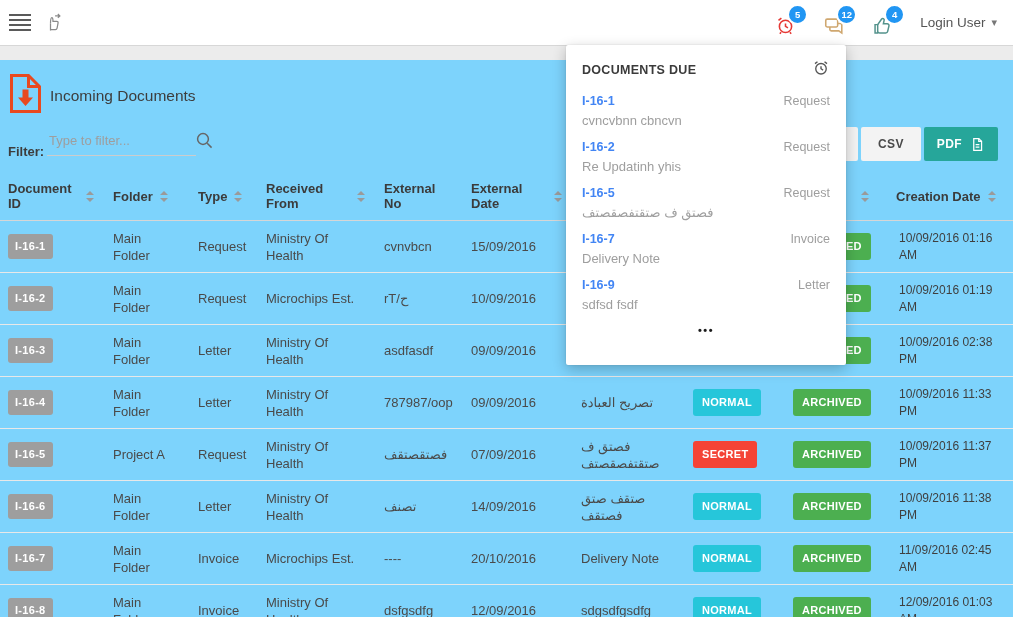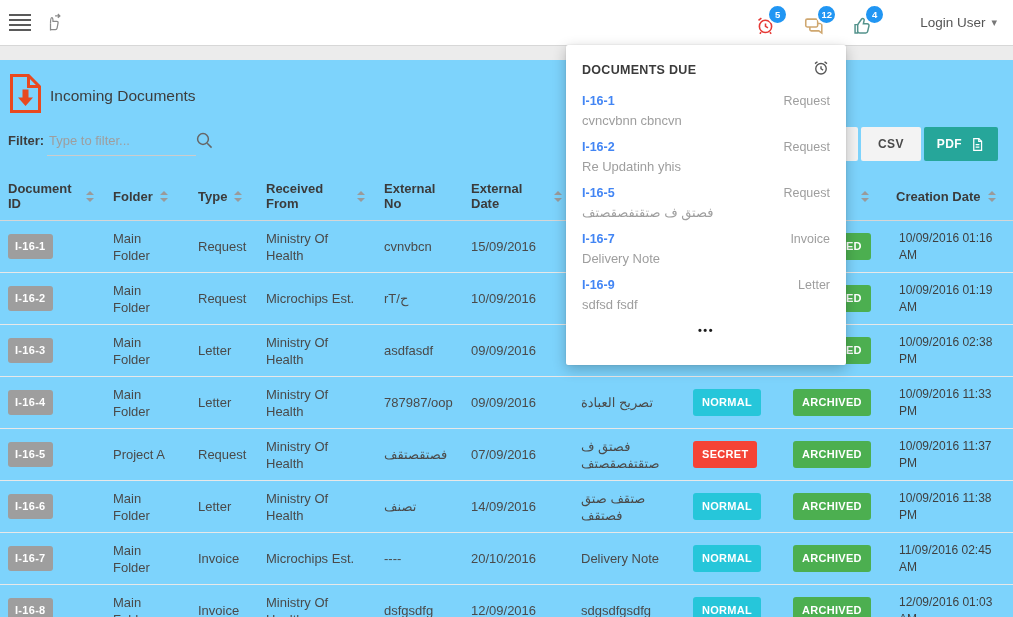--- a/index.html
+++ b/index.html
@@ -11,30 +11,30 @@
           border-bottom:1px solid #d7d7d7;display:flex;align-items:center;z-index:5;}
   .hamburger{margin-left:9px;width:22px;cursor:pointer;}
   .hamburger i{display:block;height:2px;background:#5a5a5a;margin:3px 0;}
   .hand-icon{margin-left:12px;color:#8a8a8a;display:flex;align-items:center;cursor:pointer;}
   .app-title{margin-left:22px;font-size:17px;letter-spacing:.3px;color:var(--c-title,#3fbf63);}
   .nav-right{margin-left:auto;display:flex;align-items:center;gap:27px;padding-right:16px;}
   .nav-icon{position:relative;display:flex;align-items:center;cursor:pointer;margin-top:6px;}
   .nav-badge{position:absolute;top:-11px;right:-12px;background:var(--c-badge,#2196f3);color:#fff;
              min-width:13px;height:13px;padding:2px;border-radius:50%;font-size:9.5px;font-weight:bold;
              display:flex;align-items:center;justify-content:center;border:2px solid #fff;}
-  .user-menu{display:flex;align-items:center;gap:6px;font-size:13.5px;color:#555;cursor:pointer;margin-left:20px;}
+  .user-menu{display:flex;align-items:center;gap:6px;font-size:13.5px;color:#555;cursor:pointer;margin-left:0;}
   .caret{font-size:11px;color:#777;}
 
   .sub-strip{position:absolute;top:46px;left:0;right:0;height:14px;background:#ececec;}
 
   
   .content{position:absolute;top:60px;left:0;right:0;bottom:0;background:#7dd3fc;}
   .page-icon{position:absolute;top:13px;left:9px;}
   .page-title{position:absolute;top:27px;left:50px;font-size:15.5px;color:#3d3d3d;}
-  .filter-label{position:absolute;top:73px;left:8px;font-size:13px;font-weight:bold;color:#3d3d3d;}
+  .filter-label{position:absolute;top:84px;left:8px;font-size:13px;font-weight:bold;color:#3d3d3d;}
   .filter-input{position:absolute;top:66px;left:47px;width:145px;border:none;outline:none;
                 border-bottom:1px solid #ccc;font-size:13px;color:#666;padding:7px 2px;
                 font-family:"Liberation Sans",sans-serif;background:transparent;}
   .filter-input::placeholder{color:#9e9e9e;}
   .search-icon{position:absolute;top:72px;left:196px;color:#666;cursor:pointer;}
   .export-group{position:absolute;top:67px;right:15px;display:flex;gap:3px;}
   .btn{border:none;height:34px;font-size:12px;font-weight:bold;letter-spacing:.4px;cursor:pointer;
        font-family:"Liberation Sans",sans-serif;border-radius:2px;}
   .btn-flat{background:#f3f3f3;color:#4a4a4a;padding:0 17px;}
   .btn-pdf{background:var(--c-teal,#26a69a);color:#fff;padding:0 13px;display:flex;align-items:center;gap:8px;}

